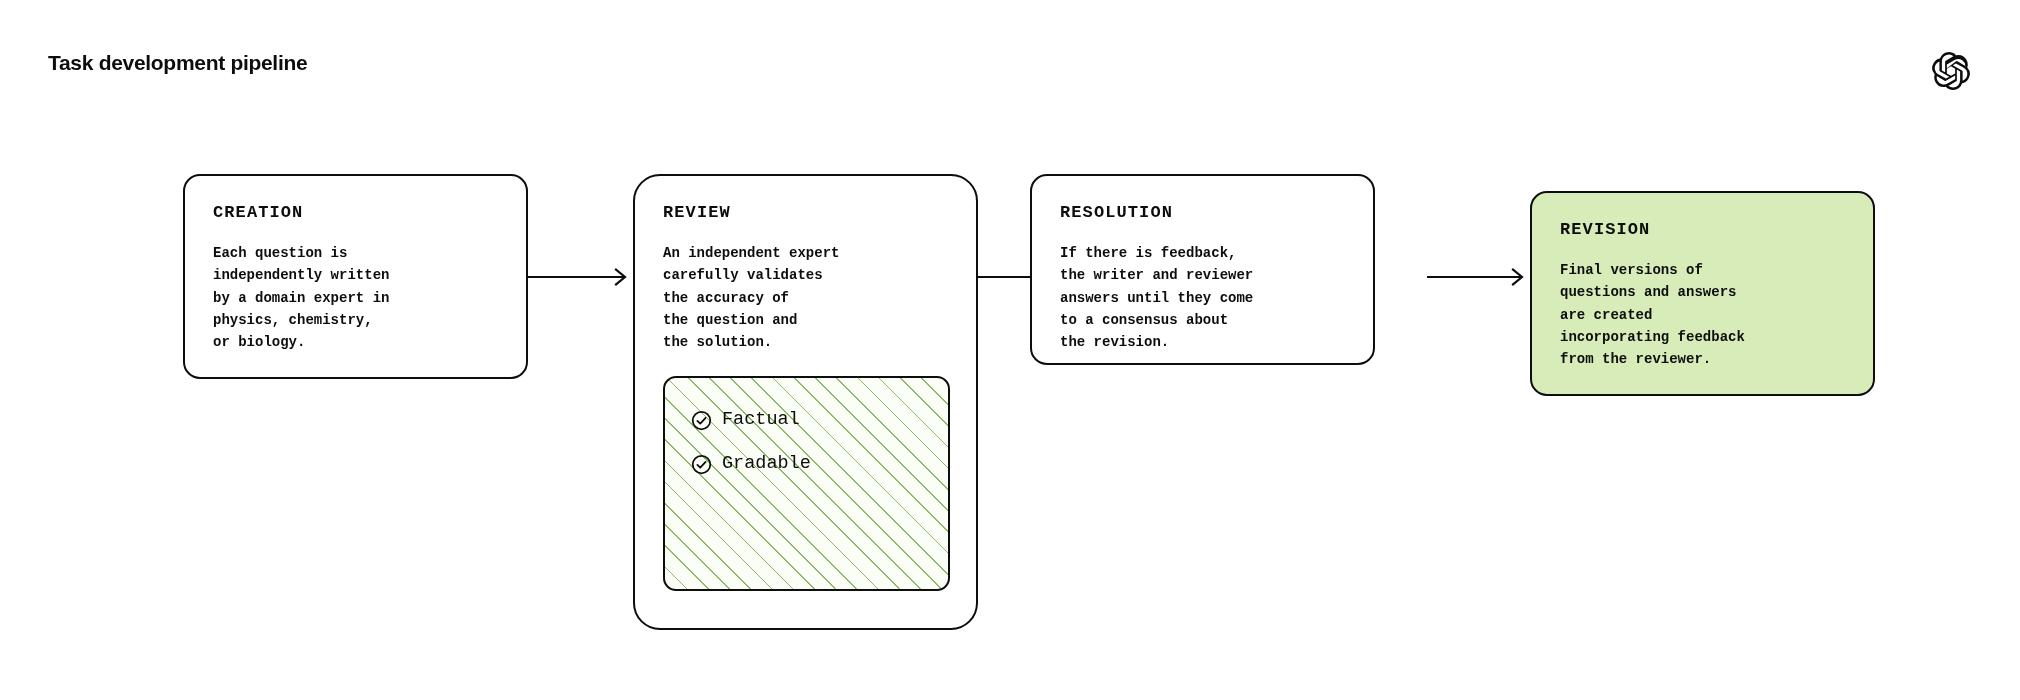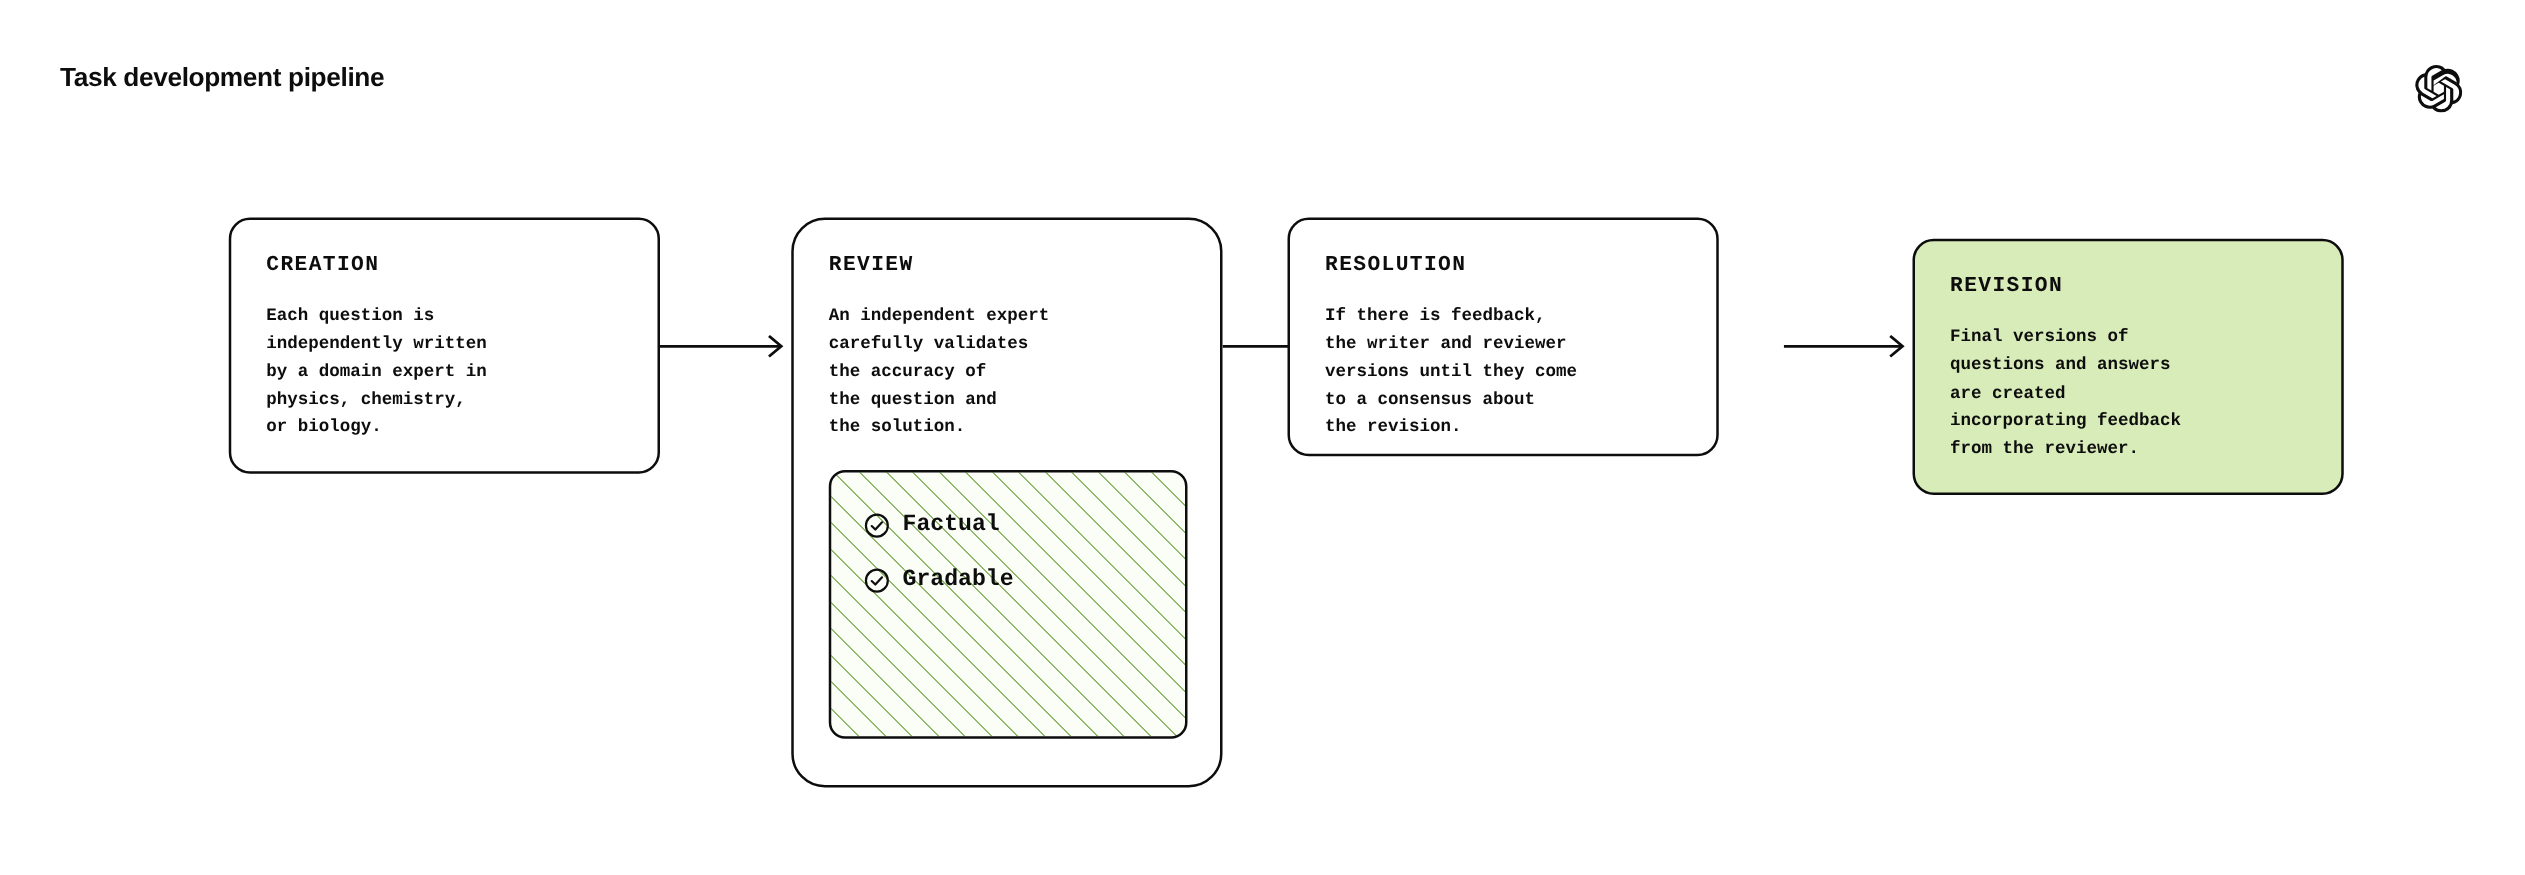--- a/index.html
+++ b/index.html
@@ -99,21 +99,21 @@
   .criteria-item {
     display: flex;
     align-items: center;
     gap: 10px;
     height: 44px;
   }
   .criteria-item .tick { width: 21px; height: 21px; flex: 0 0 21px; line-height: 0; }
   .criteria-label {
     font-family: "Liberation Mono", "DejaVu Sans Mono", monospace;
     font-size: 18.5px;
-    font-weight: 700;
+    font-weight: 400;
     line-height: 1;
     white-space: nowrap;
   }
 
   
   .arrow {
     position: absolute;
     height: 22px;
     line-height: 0;
   }
@@ -184,21 +184,21 @@
     <svg viewBox="0 0 104 22" width="104" height="22" aria-hidden="true">
       <line x1="0" y1="11" x2="95" y2="11" stroke="#0d0d0d" stroke-width="2.2"></line>
       <polyline points="87,3.5 96,11 87,18.5" fill="none" stroke="#0d0d0d" stroke-width="2.2" stroke-linecap="square" stroke-linejoin="miter"></polyline>
     </svg>
   </div>
 
   <div class="card" id="card-resolution">
     <div class="card-kicker">RESOLUTION</div>
     <div class="card-body">If there is feedback,
 the writer and reviewer
-versions until they come
+answers until they come
 to a consensus about
 the revision.</div>
   </div>
 
   <div class="arrow" id="arrow-3">
     <svg viewBox="0 0 103 22" width="103" height="22" aria-hidden="true">
       <line x1="0" y1="11" x2="94" y2="11" stroke="#0d0d0d" stroke-width="2.2"></line>
       <polyline points="86,3.5 95,11 86,18.5" fill="none" stroke="#0d0d0d" stroke-width="2.2" stroke-linecap="square" stroke-linejoin="miter"></polyline>
     </svg>
   </div>

